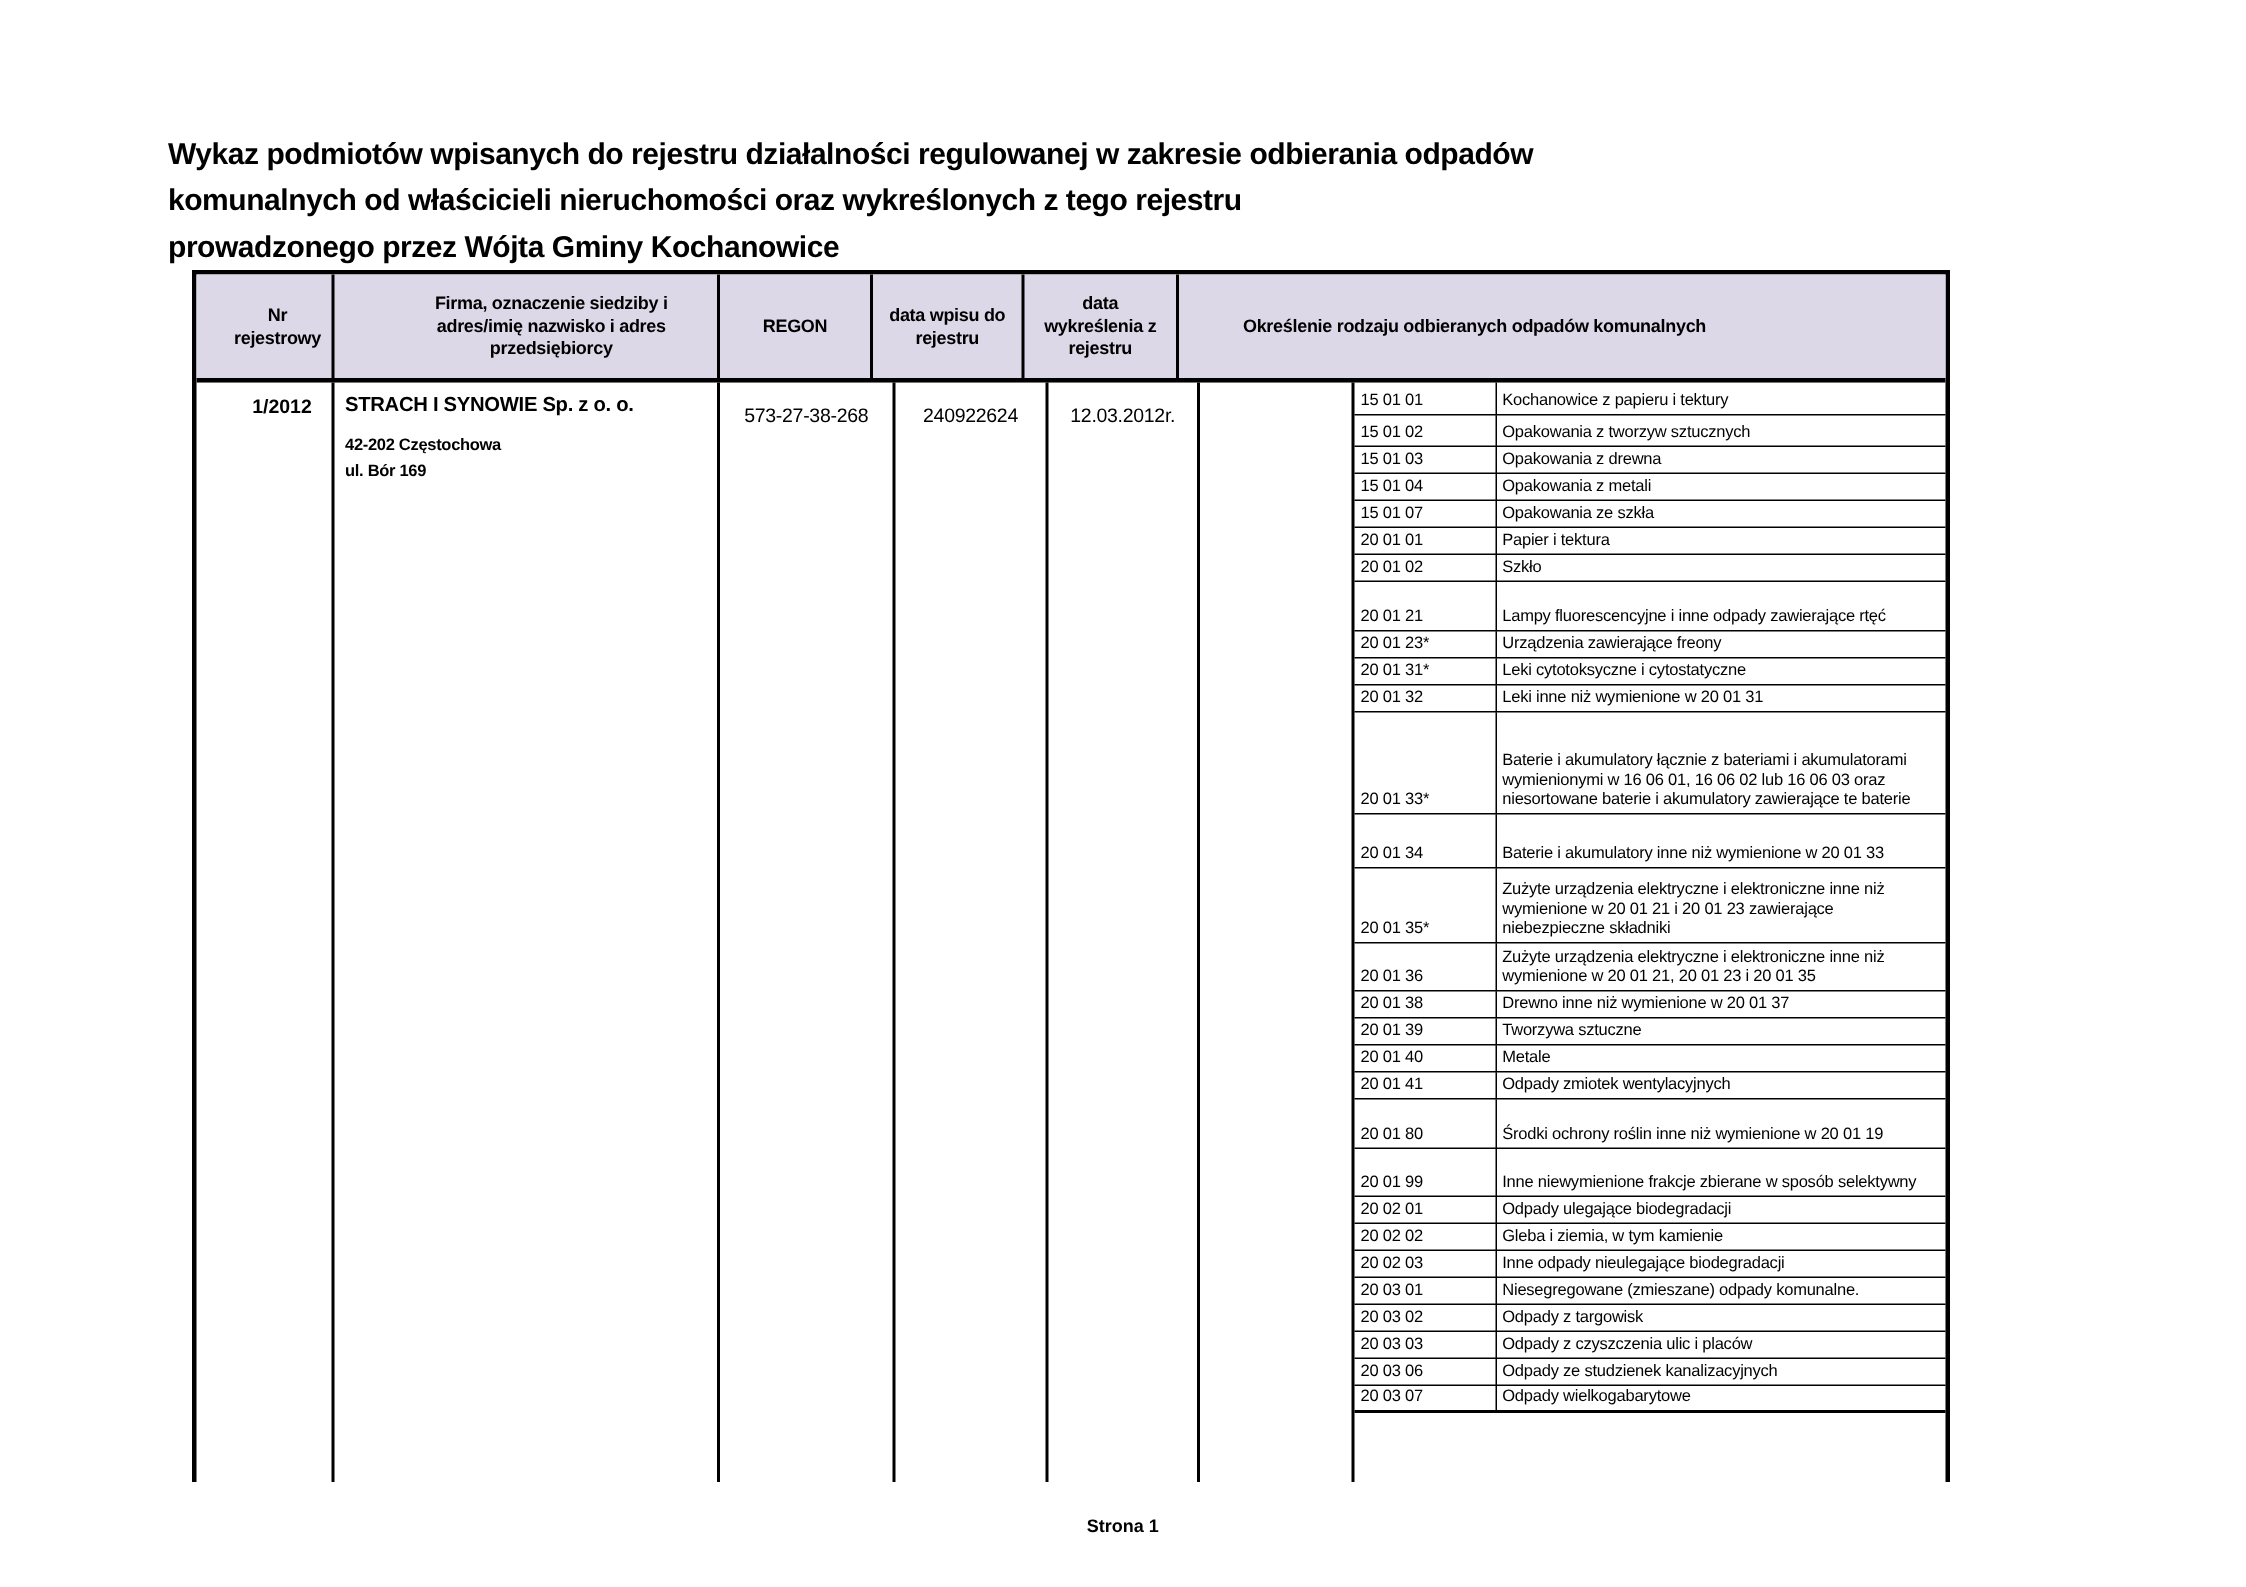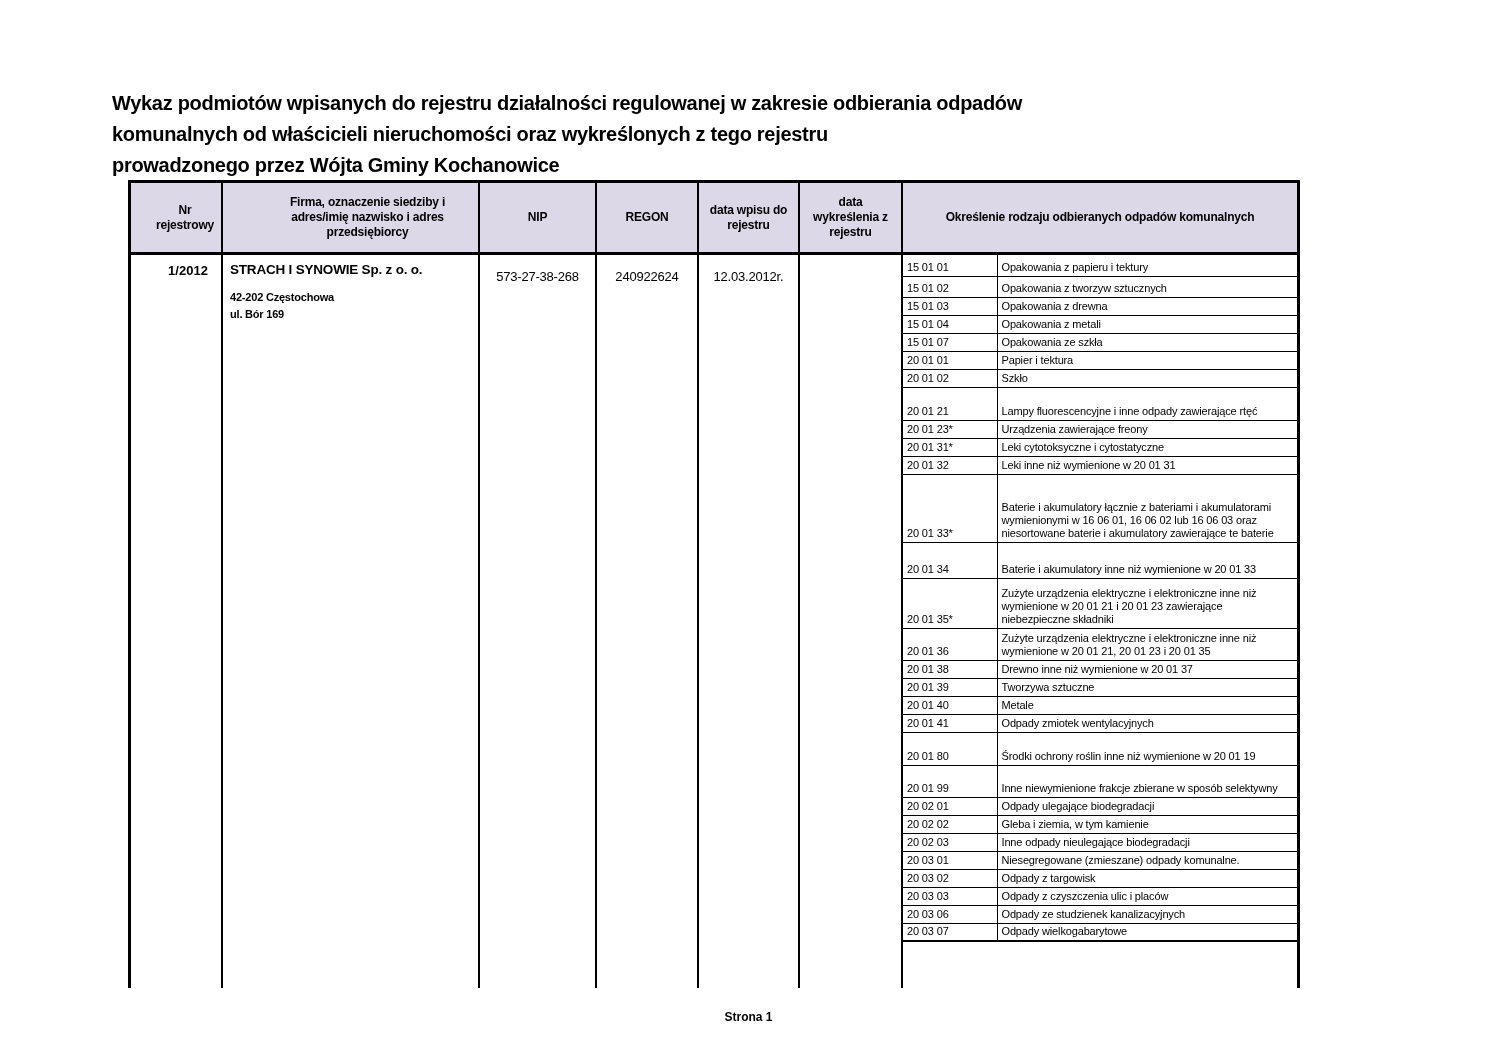--- a/index.html
+++ b/index.html
@@ -78,21 +78,20 @@
 <div class="title-block">
   <div>Wykaz podmiotów wpisanych do rejestru działalności regulowanej w zakresie odbierania odpadów</div>
   <div>komunalnych od właścicieli nieruchomości oraz wykreślonych z tego rejestru</div>
   <div>prowadzonego przez Wójta Gminy Kochanowice</div>
 </div>
 
 <div class="reg-table">
   <div class="thead" style="background: rgb(220, 216, 232);">
     <div class="th c1">Nr rejestrowy</div>
     <div class="th c2">Firma, oznaczenie siedziby i adres/imię nazwisko i adres przedsiębiorcy</div>
-    <div class="th c3">NIP</div>
     <div class="th c4">REGON</div>
     <div class="th c5">data wpisu do rejestru</div>
     <div class="th c6">data wykreślenia z rejestru</div>
     <div class="th c7">Określenie rodzaju odbieranych odpadów komunalnych</div>
   </div>
   <div class="tbody">
     <div class="td c1">1/2012</div>
     <div class="td c2">
       <div class="firma-name">STRACH I SYNOWIE Sp. z o. o.</div>
       <div class="firma-line">42-202 Częstochowa</div>
@@ -100,21 +99,21 @@
     </div>
     <div class="td c3">573-27-38-268</div>
     <div class="td c4">240922624</div>
     <div class="td c5">12.03.2012r.</div>
     <div class="td c6"></div>
     <div class="td c7">
       <table class="codes">
         <tbody id="codes-body">
             <tr style="height: 21px; margin-left: 12px;">
               <td class="code-cell">15 01 01</td>
-              <td class="desc-cell">Opakowania z papieru i tektury</td>
+              <td class="desc-cell">Kochanowice z papieru i tektury</td>
             </tr>
             <tr style="height: 21px;">
               <td class="code-cell">15 01 02</td>
               <td class="desc-cell">Opakowania z tworzyw sztucznych</td>
             </tr>
             <tr style="height: 18px;">
               <td class="code-cell">15 01 03</td>
               <td class="desc-cell">Opakowania z drewna</td>
             </tr>
             <tr style="height: 18px;">

